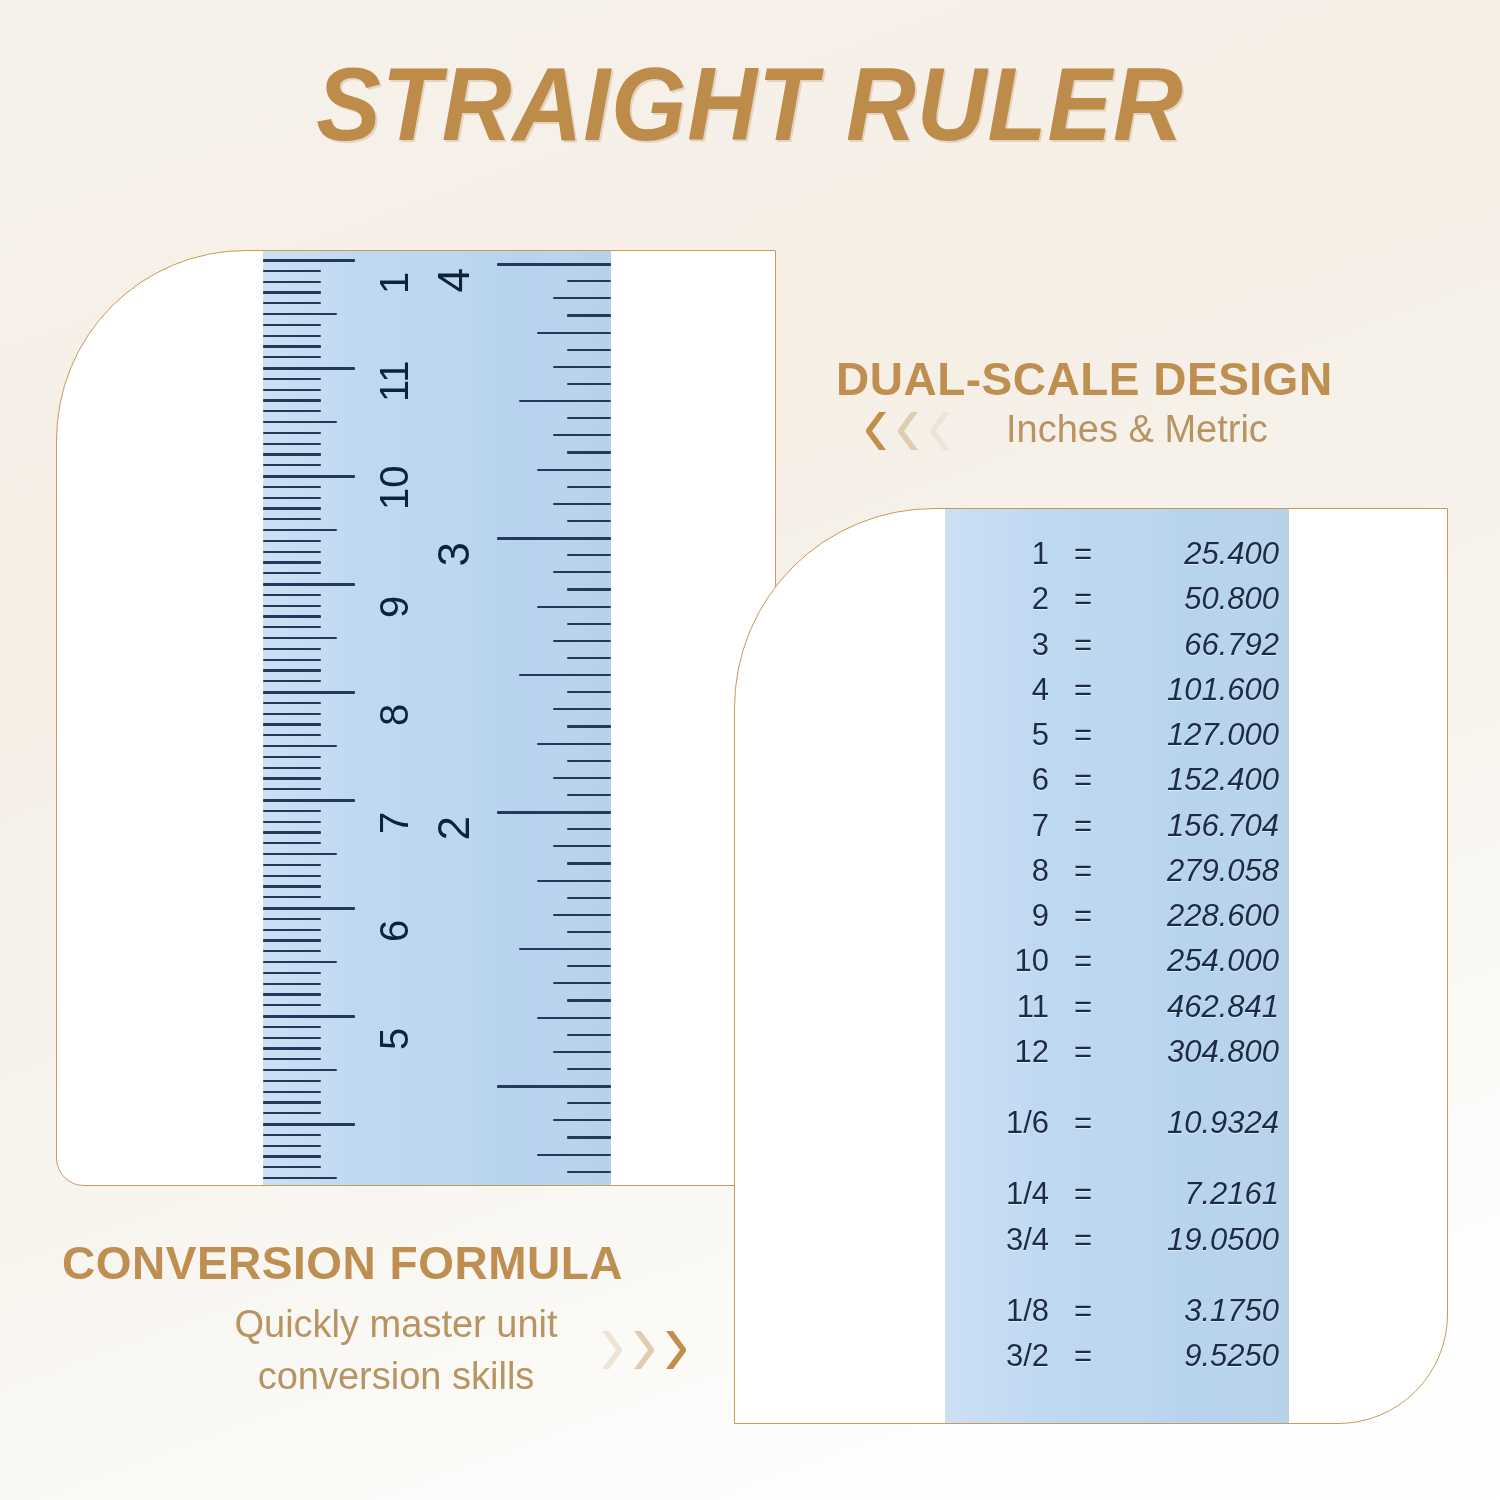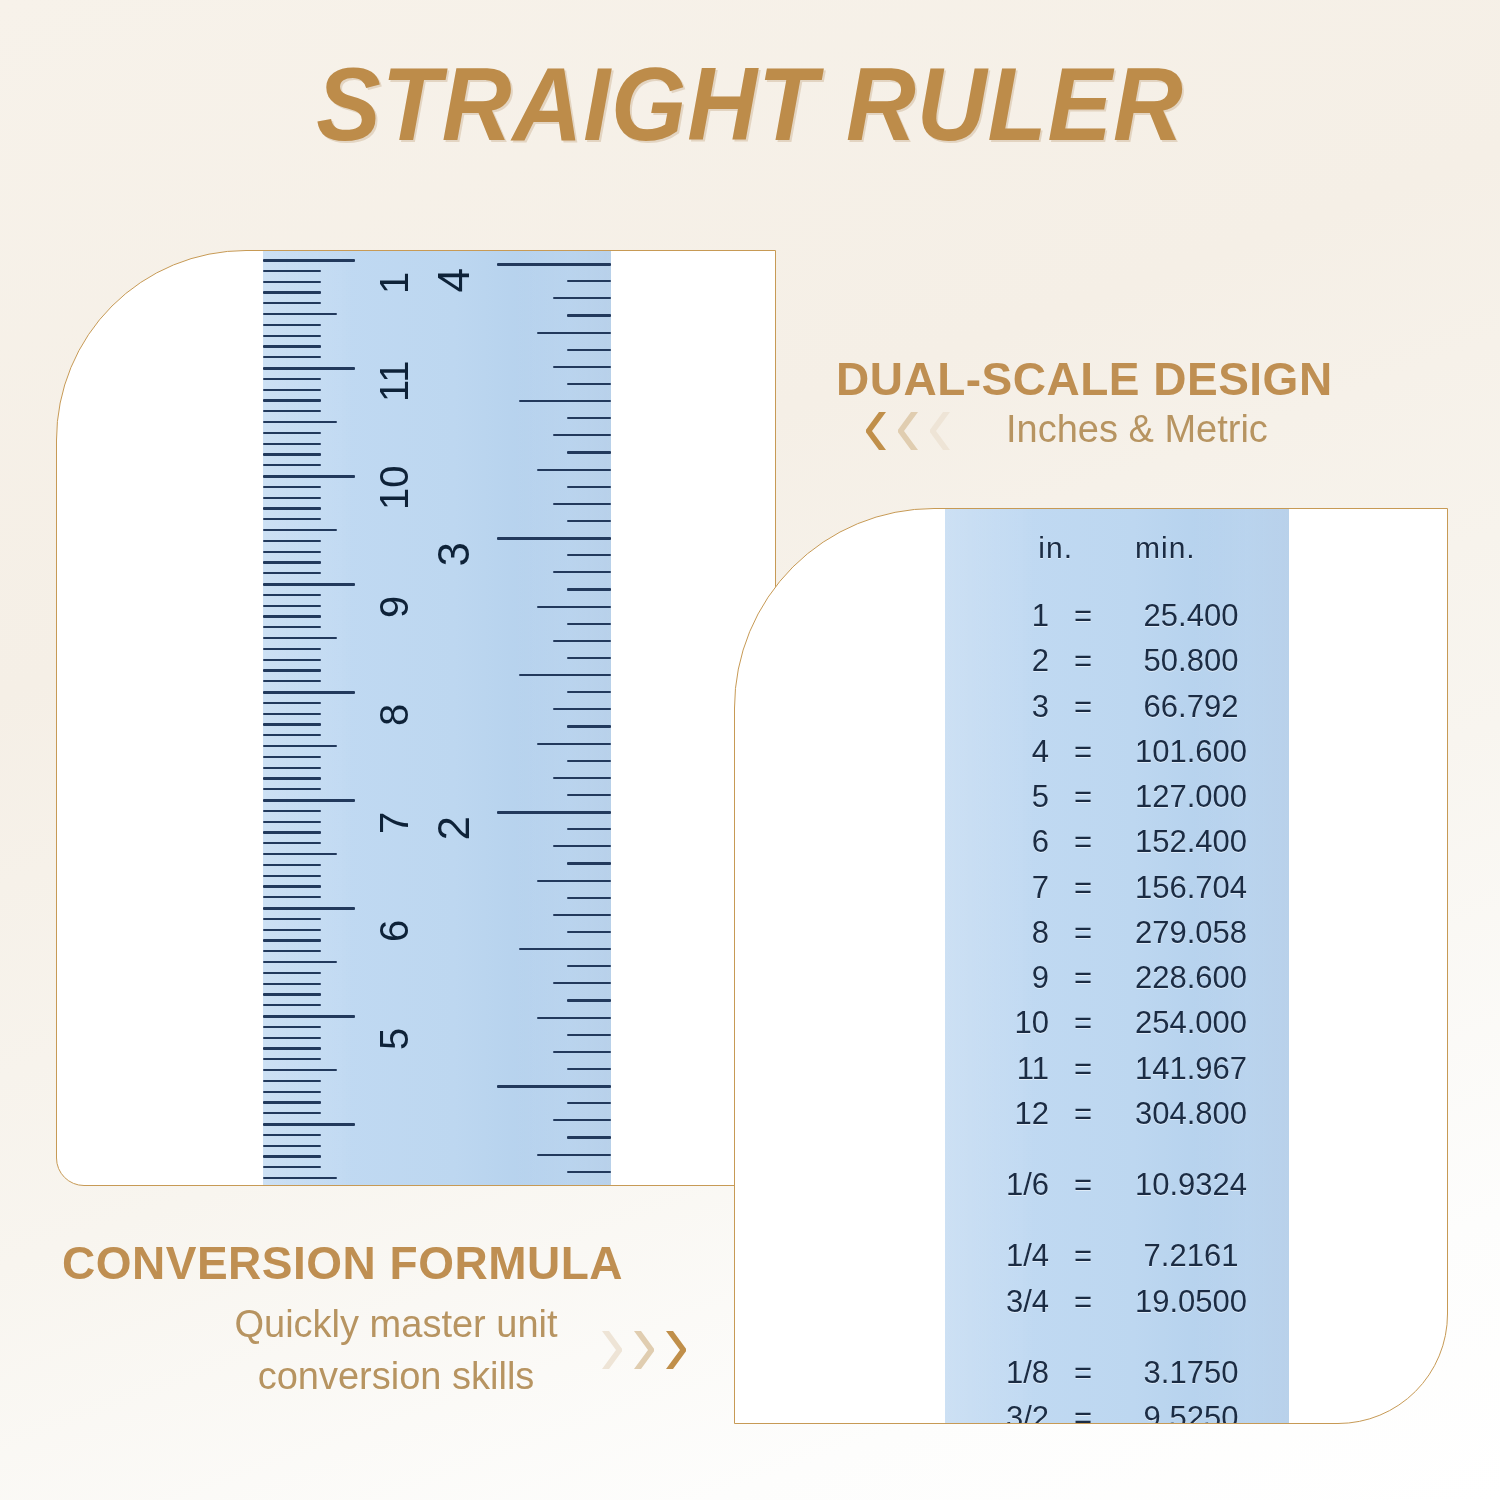--- a/index.html
+++ b/index.html
@@ -50,21 +50,21 @@
   #ruler-right{left:210px;width:344px;}
   .conv{position:absolute;left:0;right:0;top:22px;
         font-family:"Liberation Sans",sans-serif;color:#1b2c44;}
   .conv-head{display:flex;justify-content:center;gap:62px;font-size:30px;
         letter-spacing:1px;margin-bottom:28px;font-weight:400;
         text-shadow:0 1px 0 rgba(255,255,255,.55);}
   .conv-row{display:flex;align-items:baseline;font-size:31px;line-height:1.46;
         text-shadow:0 1px 0 rgba(255,255,255,.5);}
   .conv-row .c-in{width:104px;text-align:right;padding-right:14px;}
   .conv-row .c-eq{width:40px;text-align:center;}
-  .conv-row .c-mm{width:176px;text-align:center;}
+  .conv-row .c-mm{width:176px;text-align:right;font-style:italic;}
   .conv-gap{height:26px;}
 
   
   .feat-title{position:absolute;font-weight:700;color:#bf8f52;white-space:nowrap;
       font-family:"Liberation Sans",sans-serif;letter-spacing:.5px;}
   .feat-sub{position:absolute;color:#b79461;white-space:nowrap;
       font-family:"Liberation Sans",sans-serif;font-weight:400;}
 
   #dual-title{left:836px;top:352px;font-size:46px;}
   #dual-sub{left:1006px;top:408px;font-size:38px;}
@@ -240,24 +240,20 @@
       <div class="rnum inch" style="top: 34px; height: 44px; line-height: 44px;">4</div>
       <div class="rnum inch" style="top: 308px; height: 44px; line-height: 44px;">3</div>
       <div class="rnum inch" style="top: 582px; height: 44px; line-height: 44px;">2</div>
     </div>
 </div>
 
 <div class="card" id="card-right">
   <div class="ruler" id="ruler-right">
     <div class="ruler-sheen"></div>
     <div class="conv">
-      <div class="conv-head">
-        <span>in.</span>
-        <span>min.</span>
-      </div>
       <div id="conv-body">
           <div class="conv-row">
             <span class="c-in">1</span>
             <span class="c-eq">=</span>
             <span class="c-mm">25.400</span>
           </div>
           <div class="conv-row">
             <span class="c-in">2</span>
             <span class="c-eq">=</span>
             <span class="c-mm">50.800</span>
@@ -298,21 +294,21 @@
             <span class="c-mm">228.600</span>
           </div>
           <div class="conv-row">
             <span class="c-in">10</span>
             <span class="c-eq">=</span>
             <span class="c-mm">254.000</span>
           </div>
           <div class="conv-row">
             <span class="c-in">11</span>
             <span class="c-eq">=</span>
-            <span class="c-mm">141.967</span>
+            <span class="c-mm">462.841</span>
           </div>
           <div class="conv-row">
             <span class="c-in">12</span>
             <span class="c-eq">=</span>
             <span class="c-mm">304.800</span>
           </div>
           <div class="conv-gap"></div>
           <div class="conv-row">
             <span class="c-in">1/6</span>
             <span class="c-eq">=</span>

